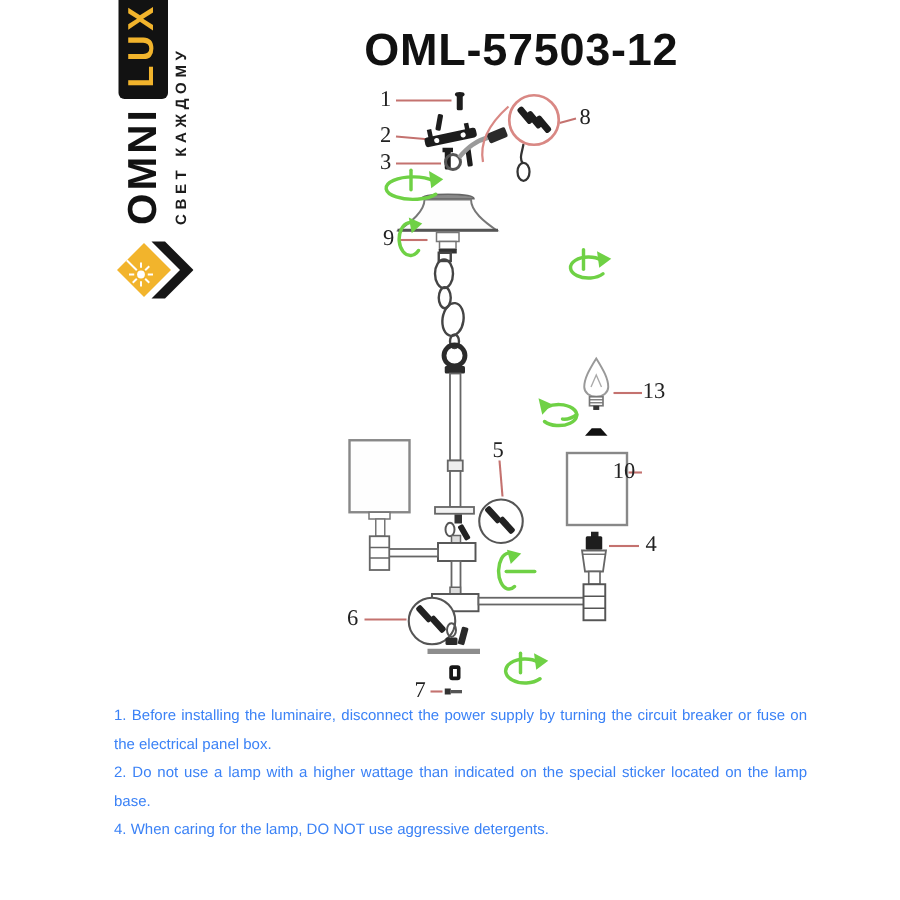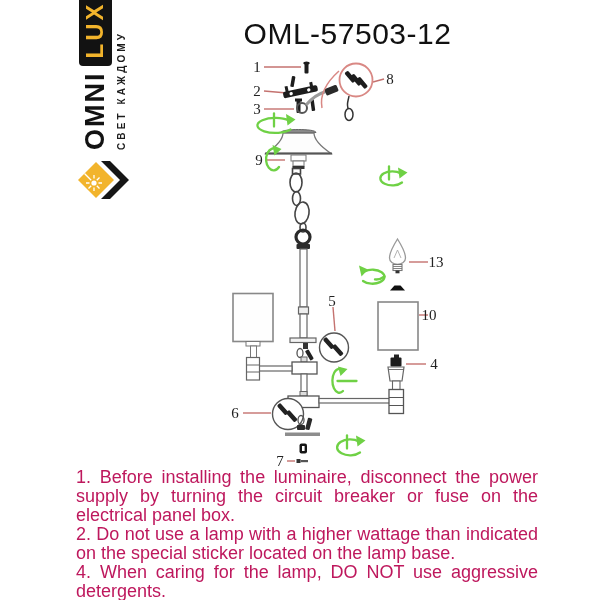--- a/index.html
+++ b/index.html
@@ -10,28 +10,28 @@
             transform:rotate(-90deg);transform-origin:0 0;display:flex;align-items:center;}
   .logo-diamond{width:52px;height:52px;flex:0 0 52px;}
   .logo-textcol{display:flex;flex-direction:column;margin-left:4px;}
   .logo-row{display:flex;align-items:center;}
   .brand-omni{font-weight:bold;font-size:27px;letter-spacing:2px;color:#121212;line-height:1;}
   .brand-lux{background:#121212;color:#f2b42c;font-weight:bold;font-size:24px;
              letter-spacing:3px;padding:4px 7px 5px 8px;border-radius:4px;margin-left:5px;line-height:1;}
   .brand-tagline{font-size:10px;font-weight:bold;letter-spacing:3.1px;color:#1c1c1c;margin-top:4px;white-space:nowrap;}
   
   .title{position:absolute;left:140px;top:17px;width:415px;text-align:center;
-         font-size:30px;font-weight:normal;color:#111;letter-spacing:0.5px;}
+         font-size:30px;font-weight:bold;color:#111;letter-spacing:0.5px;}
   
   .art{position:absolute;left:0;top:0;width:600px;height:600px;}
   .part-label{position:absolute;transform:translate(-50%,-50%);
               font-family:"Liberation Serif",serif;font-size:15px;color:#222;line-height:1;}
   
-  .instructions{position:absolute;left:76px;top:468px;width:462px;color:#be185d;
-                font-size:18px;line-height:19px;}
+  .instructions{position:absolute;left:76px;top:468px;width:462px;color:#3b82f6;
+                font-size:10px;line-height:19px;}
   .instructions p{margin:0;text-align:justify;}
 </style>
 </head>
 <body>
 
 <div class="page">
 
   <div class="logo-rot">
     <svg class="logo-diamond" viewBox="0 0 52 52">
       <path d="M7,24 L26,43 L45,24 L45,33 L26,52 L7,33 Z" fill="#161616"></path>
@@ -267,21 +267,21 @@
 
   <div class="part-label" style="left:257px;top:67px">1</div>
   <div class="part-label" style="left:257px;top:91px">2</div>
   <div class="part-label" style="left:257px;top:109px">3</div>
   <div class="part-label" style="left:434px;top:364px">4</div>
   <div class="part-label" style="left:332px;top:301px">5</div>
   <div class="part-label" style="left:235px;top:413px">6</div>
   <div class="part-label" style="left:280px;top:461px">7</div>
   <div class="part-label" style="left:390px;top:79px">8</div>
   <div class="part-label" style="left:259px;top:160px">9</div>
-  <div class="part-label" style="left:429px;top:315px">10</div>
+  <div class="part-label" style="left:416px;top:315px">10</div>
   <div class="part-label" style="left:436px;top:262px">13</div>
 
   <div class="instructions">
     <p>1. Before  installing  the  luminaire,  disconnect  the  power  supply  by turning the circuit breaker or fuse on the electrical panel box.</p>
     <p>2. Do not use a lamp with a higher wattage than indicated on the special sticker located on the lamp base.</p>
     <p>4. When caring for the lamp, DO NOT use aggressive  detergents.</p>
   </div>
 
 </div>
 

